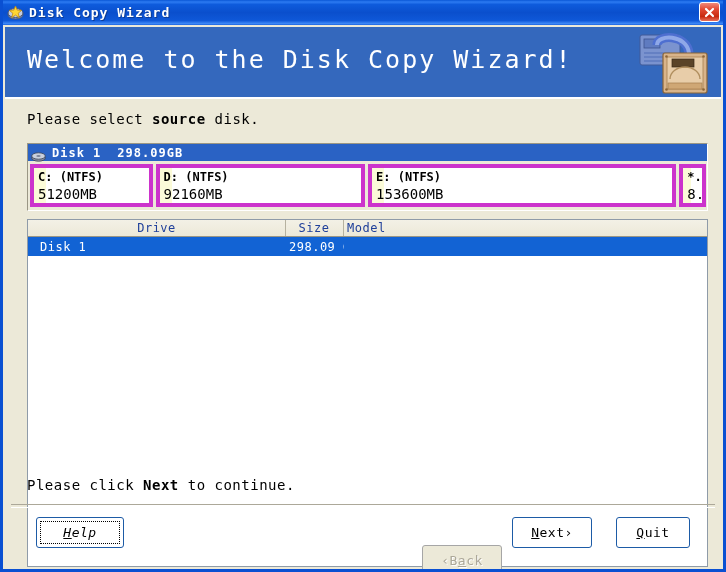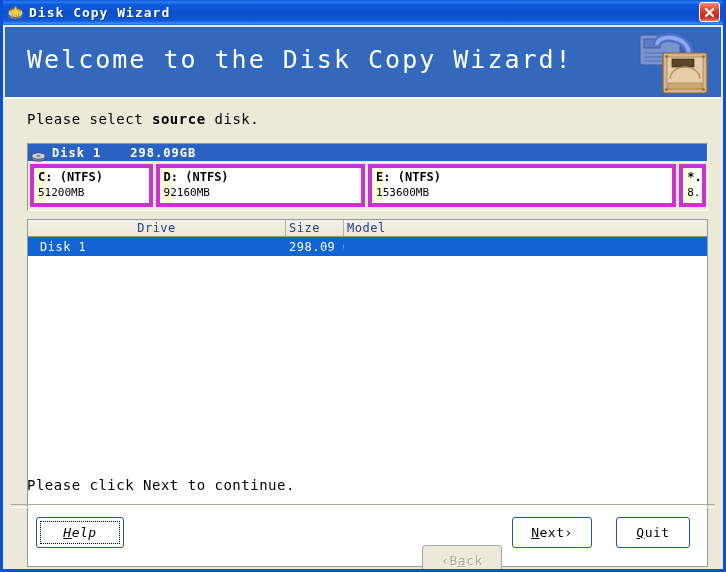--- a/index.html
+++ b/index.html
@@ -140,21 +140,21 @@
     font-size: 12px;
     font-weight: bold;
     letter-spacing: 1px;
     white-space: nowrap;
   }
   #disk-header-size {
     color: #ffffff;
     font-size: 12px;
     font-weight: bold;
     letter-spacing: 1px;
-    margin-left: 29px;
+    margin-left: 16px;
     white-space: nowrap;
   }
   #partitions {
     display: flex;
     height: 48px;
     padding: 3px 1px 2px 2px;
     box-sizing: border-box;
     gap: 3px;
   }
   .partition {
@@ -177,21 +177,21 @@
     font-size: 12px;
     font-weight: bold;
     color: #000000;
     white-space: nowrap;
     z-index: 2;
   }
   .part-size {
     position: absolute;
     left: 4px;
     top: 18px;
-    font-size: 11px;
+    font-size: 14px;
     color: #000000;
     white-space: nowrap;
     z-index: 2;
   }
 
   
   #listpanel {
     position: absolute;
     left: 21px;
     top: 120px;
@@ -214,21 +214,21 @@
   .hcell {
     box-sizing: border-box;
     padding: 1px 3px 0 3px;
     letter-spacing: 0.5px;
     overflow: hidden;
     white-space: nowrap;
     border-right: 1px solid #b6b2a0;
     background: linear-gradient(to bottom, #f3f1e6 0%, #ece9d8 100%);
   }
   .hcell.drive { width: 258px; text-align: center; }
-  .hcell.size  { width: 58px; text-align: left; padding-right: 4px; }
+  .hcell.size  { width: 58px; text-align: center; padding-right: 4px; }
   .hcell.model { flex: 1; border-right: none; }
 
   .trow {
     display: flex;
     height: 19px;
     align-items: center;
     font-size: 12px;
   }
   .trow.selected { background: #1263d4; color: #ffffff; }
   .cell {
@@ -245,21 +245,21 @@
   
   #footer-text {
     position: absolute;
     left: 21px;
     top: 378px;
     font-size: 14px;
     color: #000000;
     letter-spacing: 0.5px;
     white-space: nowrap;
   }
-  #footer-text b { font-weight: normal; }
+  #footer-text b { font-weight: bold; }
 
   #hr {
     position: absolute;
     left: 5px; right: 5px;
     top: 405px;
     height: 2px;
     border-top: 1px solid #aca899;
     border-bottom: 1px solid #ffffff;
   }
 

